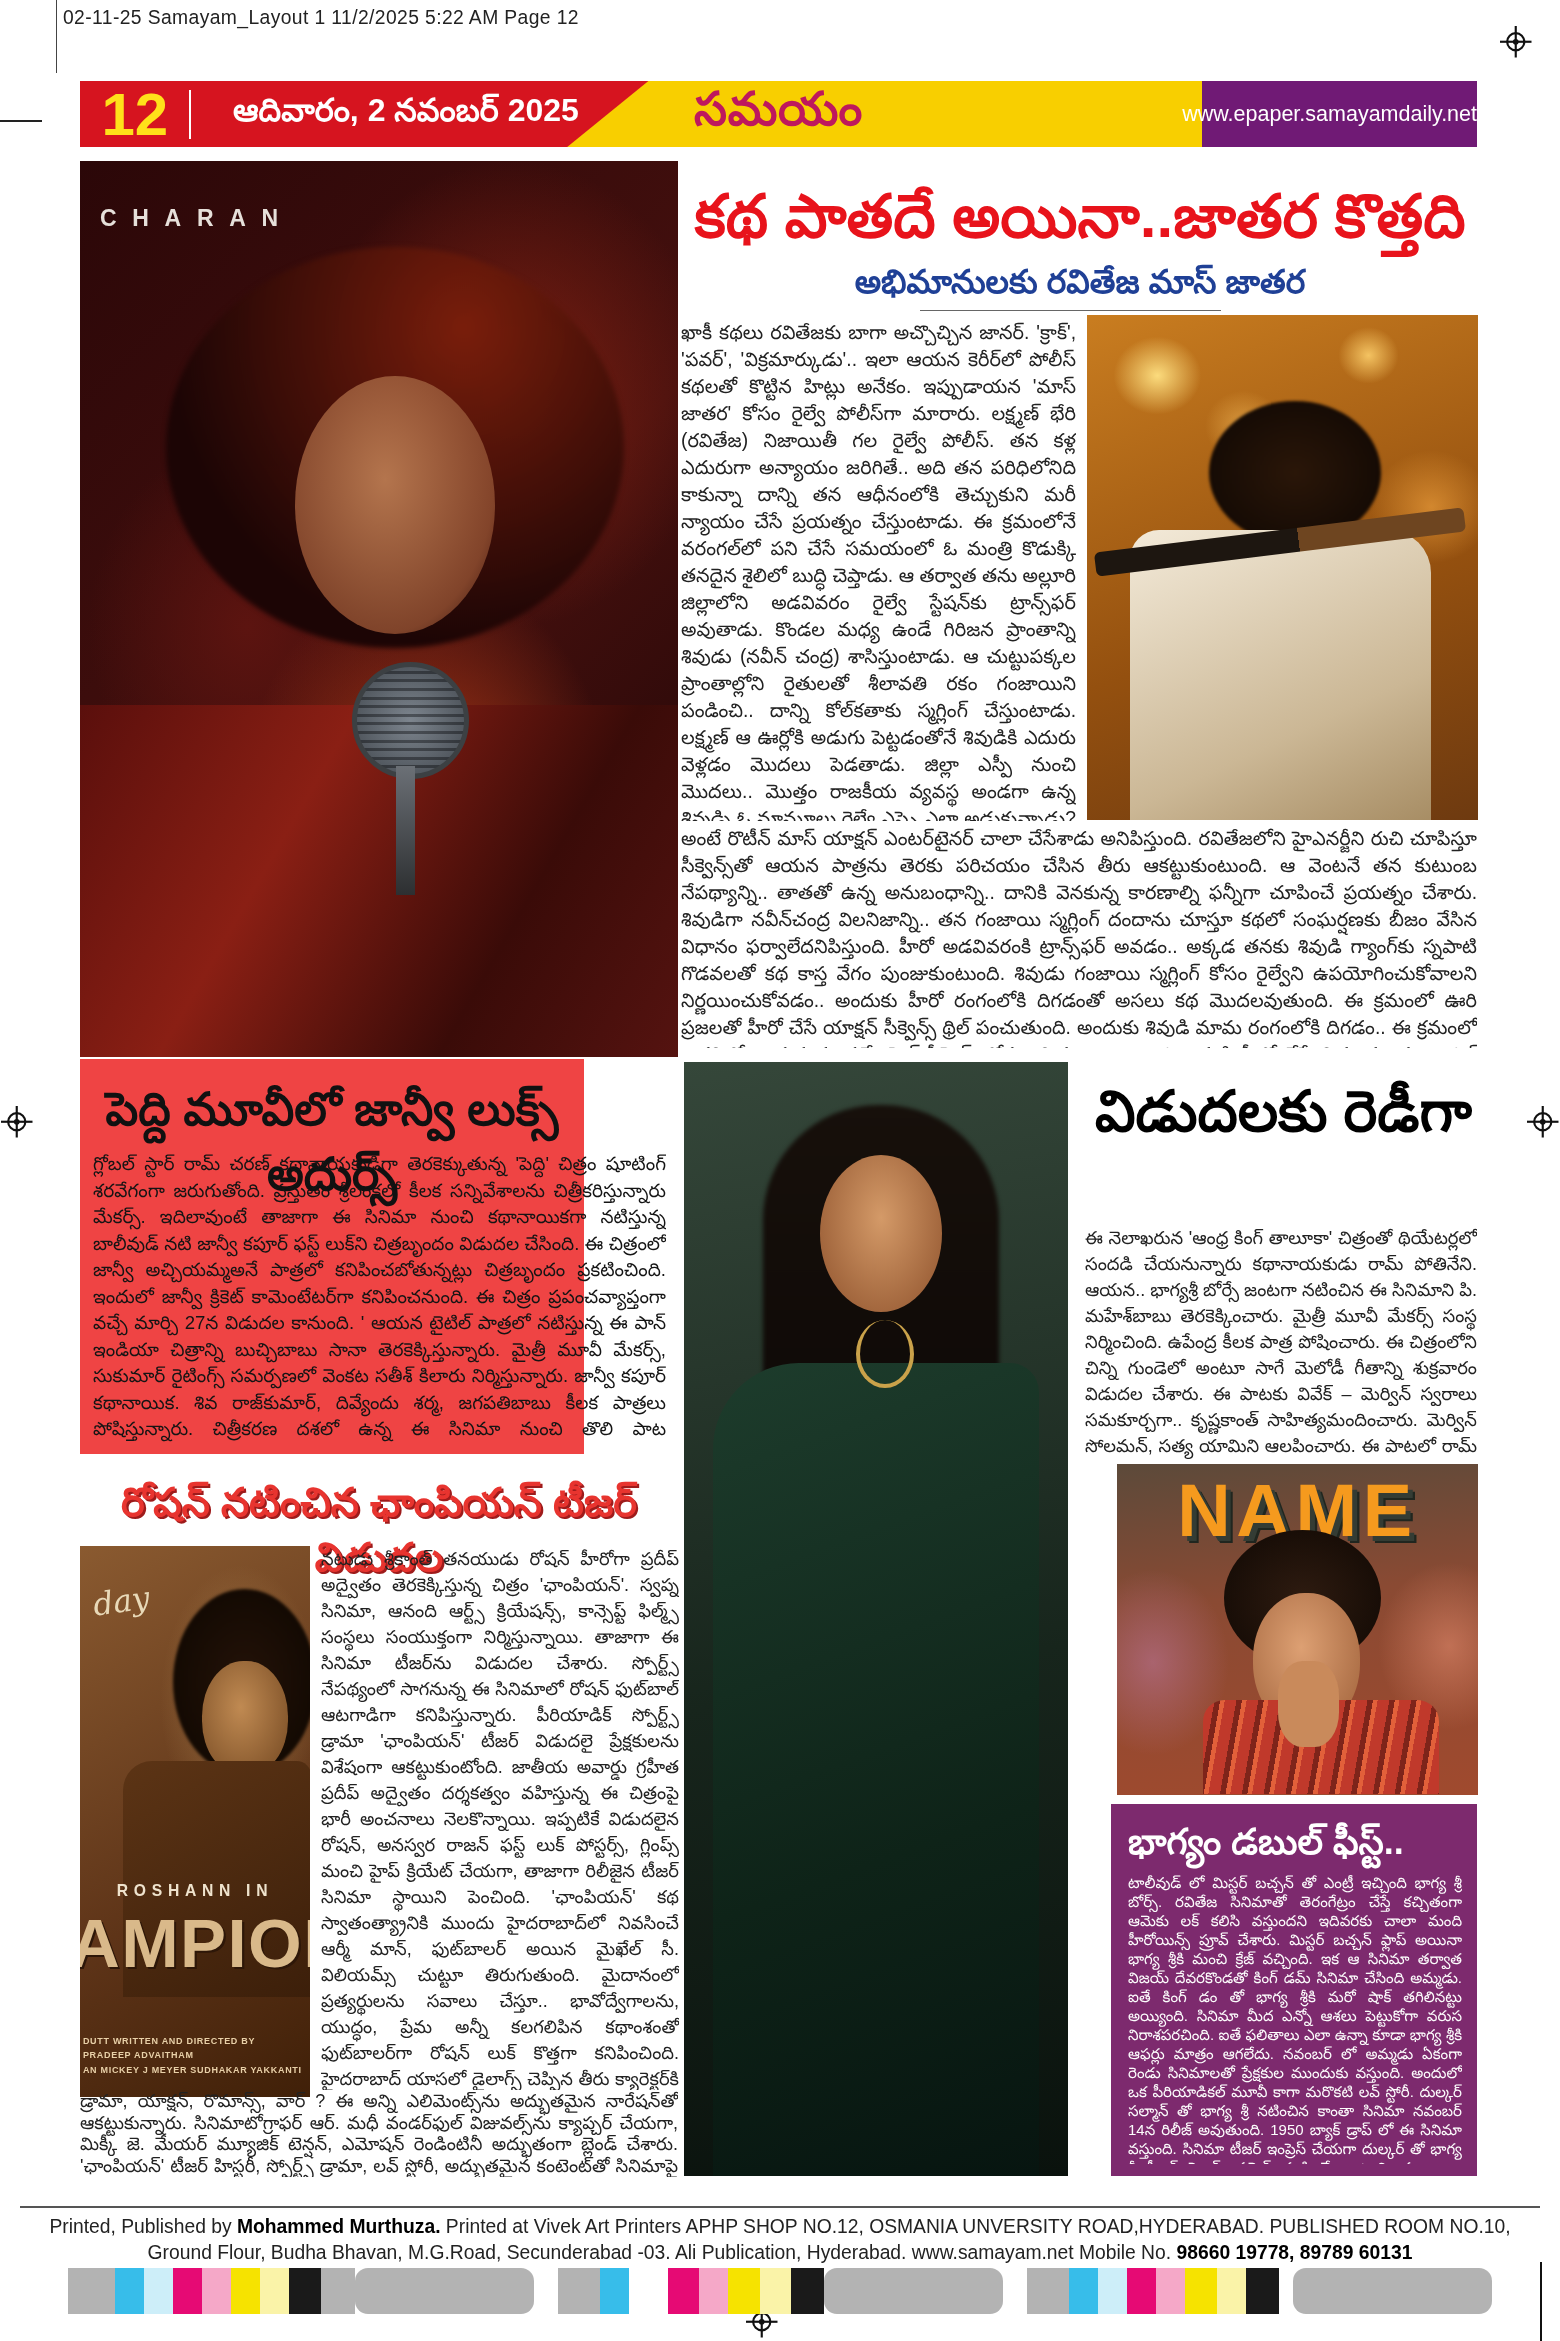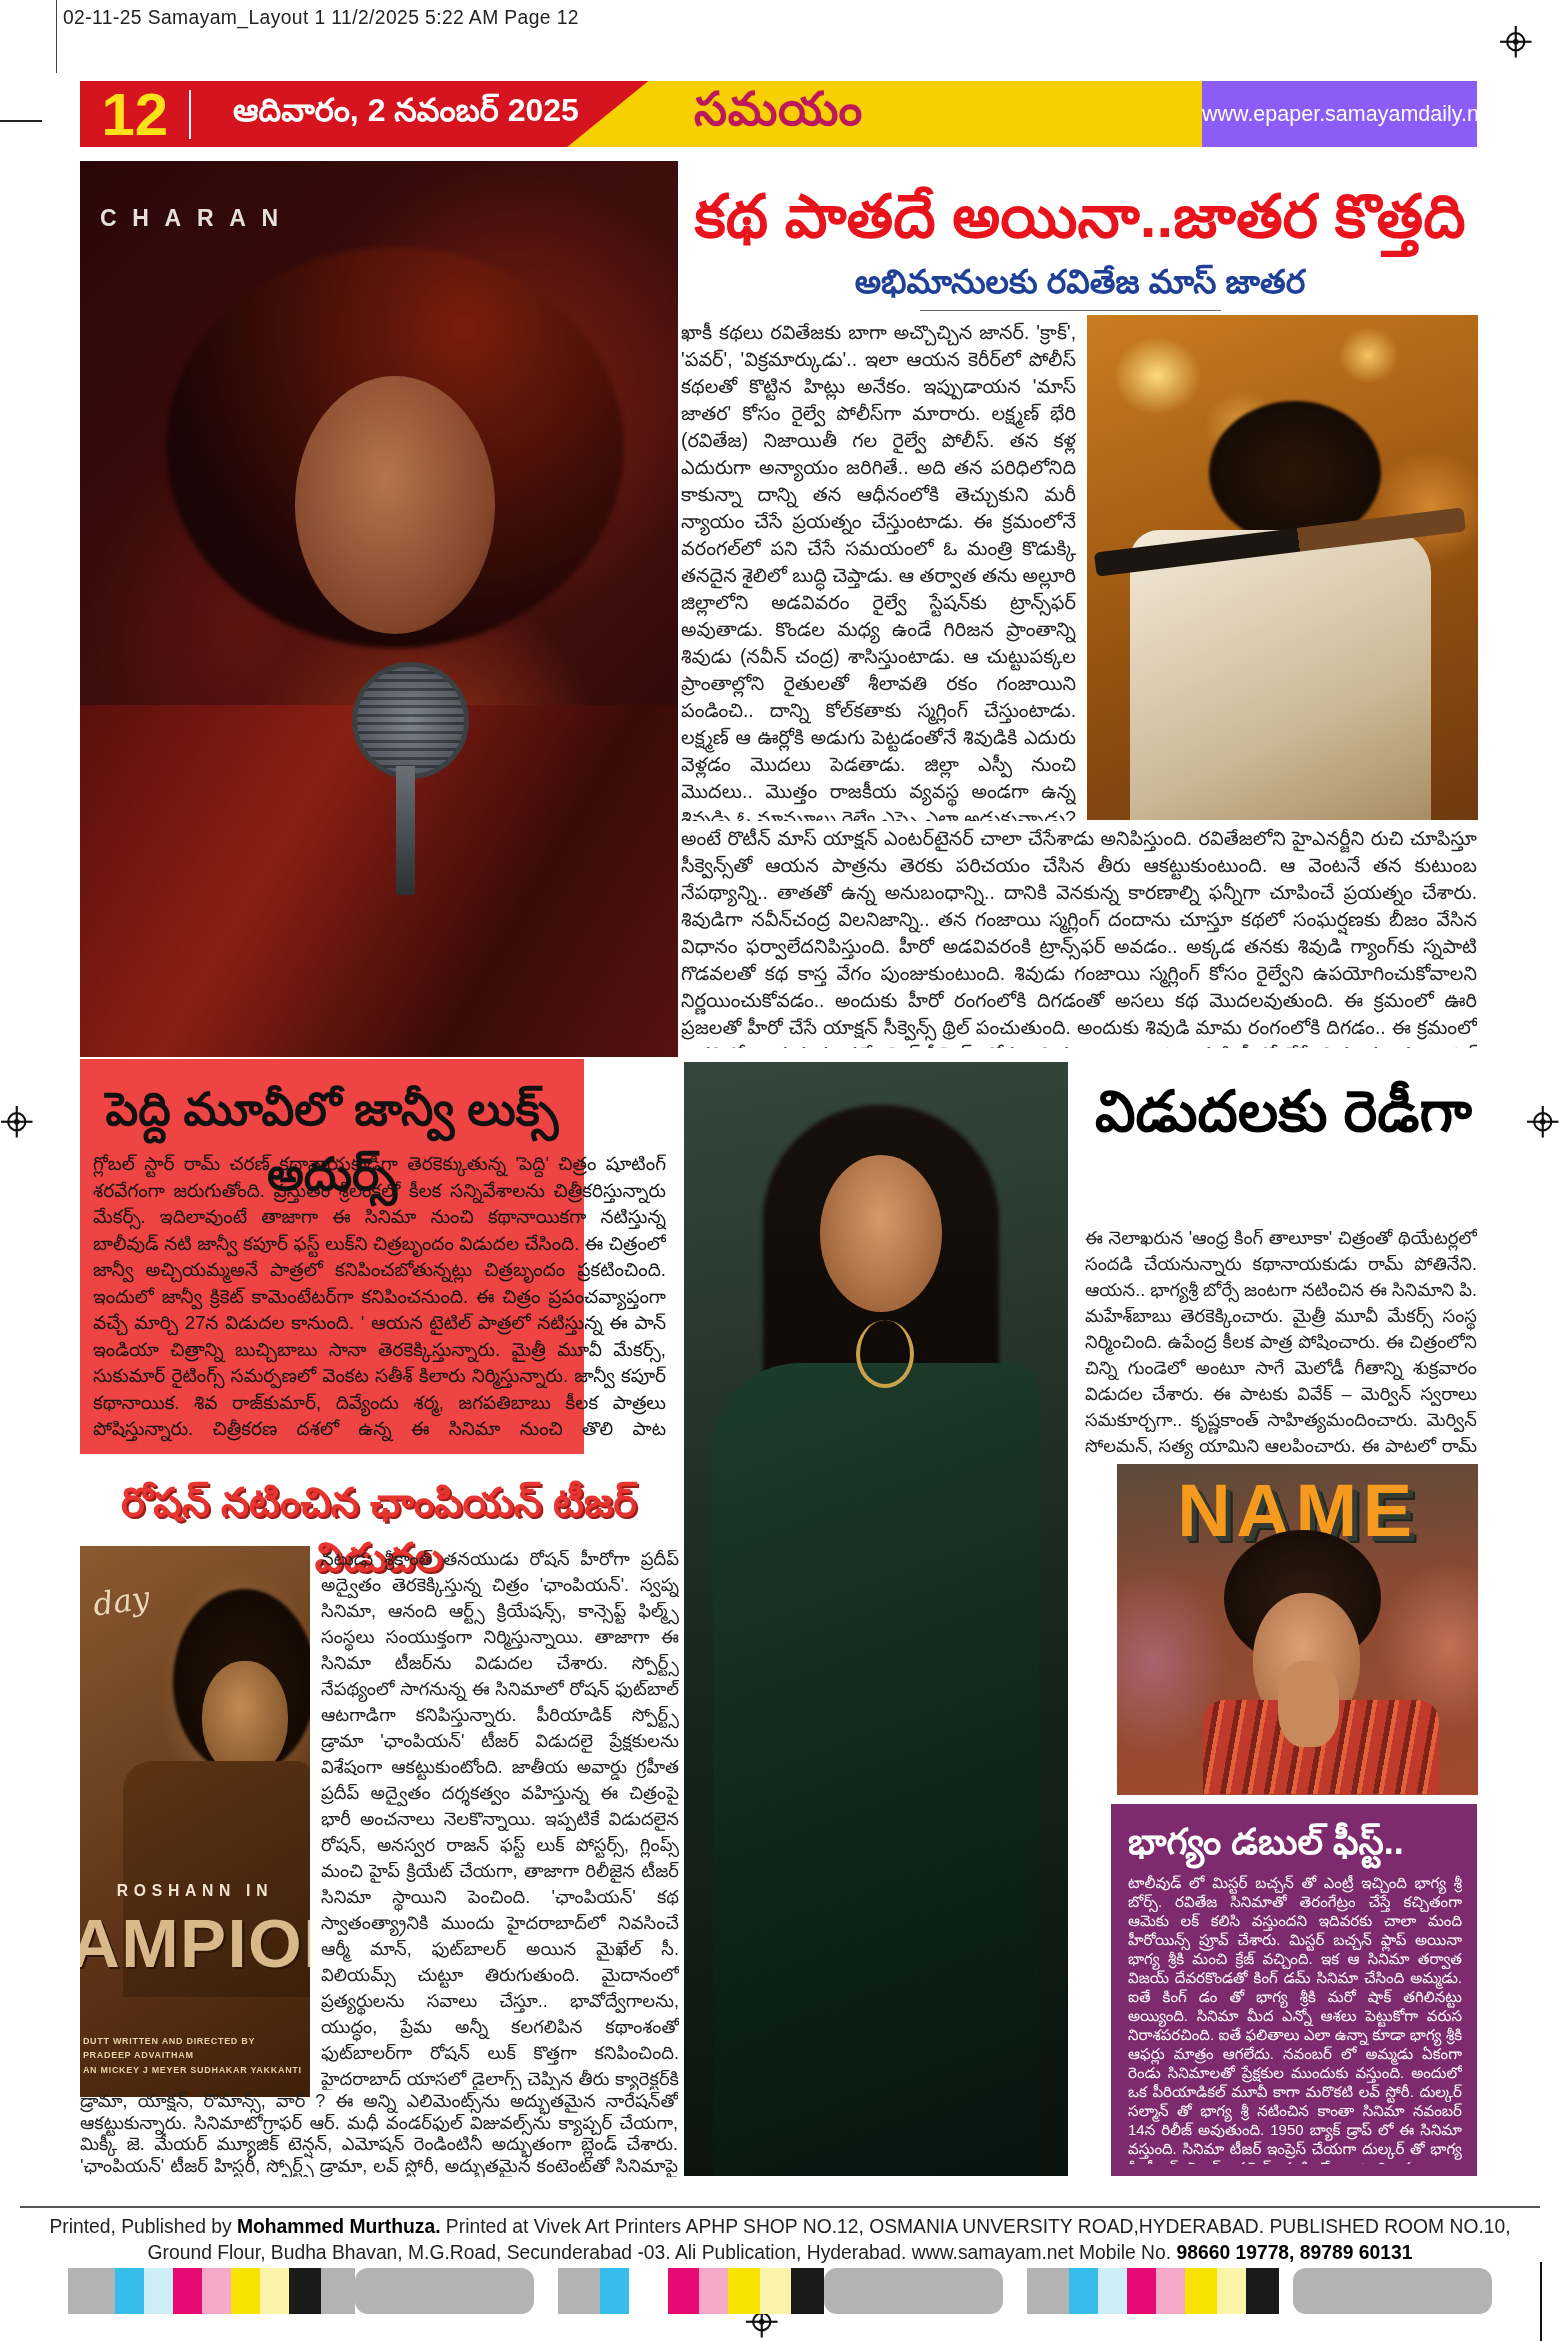--- a/index.html
+++ b/index.html
@@ -10,22 +10,22 @@
   .print-slug{left:63px;top:7.2px;font-size:19.3px;color:#222;letter-spacing:0.4px;}
   .slug-vline{left:56px;top:0;width:1.4px;height:73px;background:#444;}
   .left-tick{left:0;top:120px;width:42px;height:2.1px;background:#222;}
   .reg{width:31.5px;height:31.5px;}
   .reg svg{display:block;}
   .bottom-right-vline{left:1540px;top:2262px;width:2.1px;height:80px;background:#111;}
   
   .masthead{left:80px;top:81px;width:1397px;height:66px;background:#f8cf00;}
   .mast-red-left{position:absolute;left:0;top:0;height:100%;width:501px;background:#d6141f;
       clip-path:polygon(0 0,98% 0,84% 100%,0 100%);width:580px;}
-  .mast-red-right{position:absolute;right:0;top:0;height:100%;width:275px;background:#8b5cf6;
-      display:flex;align-items:center;justify-content:flex-start;}
+  .mast-red-right{position:absolute;right:0;top:0;height:100%;width:275px;background:#701a75;
+      display:flex;align-items:center;justify-content:flex-end;}
   .page-num{position:absolute;left:21.5px;top:0;height:100%;display:flex;align-items:center;
       color:#ffe11a;font-size:60px;font-weight:800;font-stretch:condensed;}
   .mast-divider{position:absolute;left:109px;top:8.6px;width:2.1px;height:49px;background:#ffffff;}
   .mast-date{position:absolute;left:132px;top:0;height:100%;display:flex;align-items:center;
       color:#ffffff;font-size:32px;font-weight:700;margin-left:21px;}
   .mast-title{position:absolute;left:614px;top:0;height:100%;display:flex;align-items:center;
       color:#be185d;font-size:47px;font-weight:800;letter-spacing:0.7px;}
   .mast-url{color:#ffffff;font-size:21.5px;}
   
   .main-headline{left:680px;top:185px;width:800px;text-align:center;color:#e8131b;

